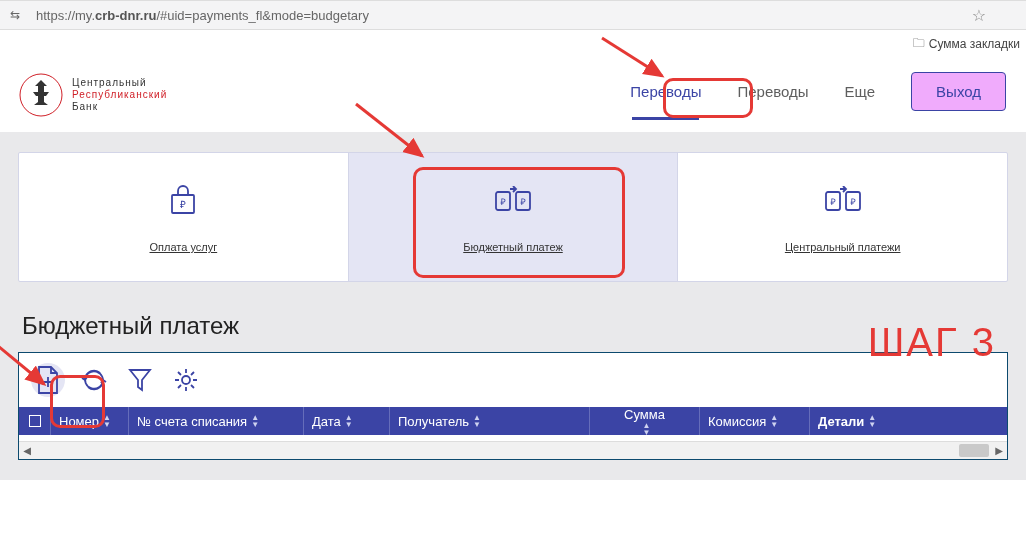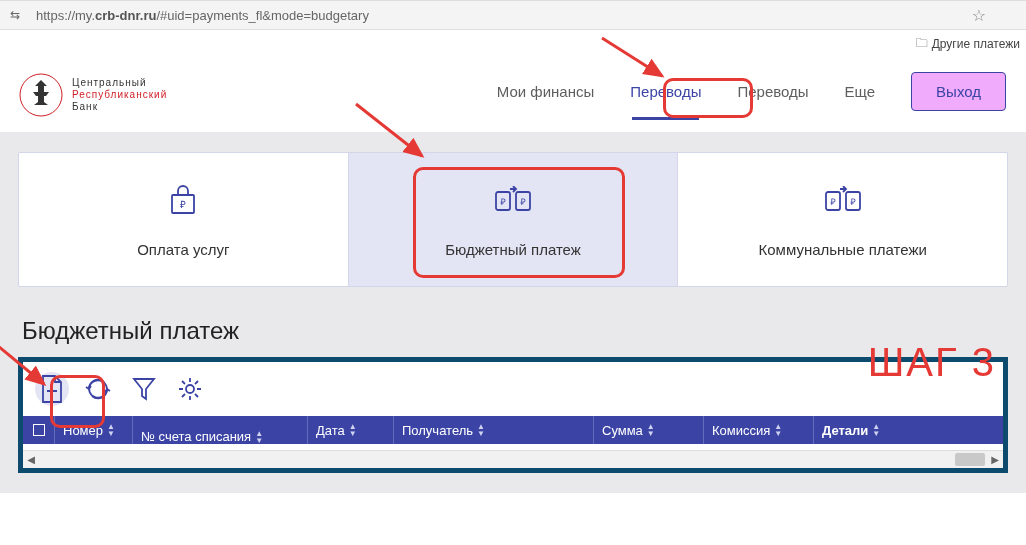--- a/index.html
+++ b/index.html
@@ -33,28 +33,28 @@
   .arrow svg { display:block; }
 
   
   .content-area { background: #e9e9eb; padding: 20px 18px; position:relative; }
 
   .tabs-box { background:#fff; display:flex; border-radius:2px; border:1px solid #d3d5e8; }
   .tab { flex:1; text-align:center; padding: 30px 10px 28px; border-right:1px solid #d3d5e8; position:relative; cursor:pointer; }
   .tab:last-child { border-right:none; }
   .tab.active { background:#e4e5f4; }
   .tab-icon { height: 36px; display:flex; align-items:center; justify-content:center; margin-bottom:22px; }
-  .tab-label { font-size:15px; color:#333; }
+  .tab-label { font-size:11px; color:#333;text-decoration:underline; }
 
   
   .section-title { font-size: 24px; margin: 30px 0 12px 4px; color:#222; }
-  .step-label { position:absolute; right:30px; top:208px; font-size:40px; font-weight:400; color:#e53935; letter-spacing:2px; }
-
-  
-  .list-box { background:#fff; border:5px solid #0c4a6e; }
+  .step-label { position:absolute; right:30px; top:188px; font-size:40px; font-weight:400; color:#e53935; letter-spacing:2px; }
+
+  
+  .list-box { background:#fff; border:1px solid #0c4a6e; }
   .toolbar { display:flex; align-items:center; gap:12px; padding: 10px 12px; }
   .tool-btn { width:34px; height:34px; display:flex; align-items:center; justify-content:center; cursor:pointer; }
   .tool-btn.active-bg { background:#e4e5f4; border-radius:50%; }
 
   
   .table-head { display:flex; background:#3b44a5; color:#fff; font-size:13px; height:28px; align-items:stretch; }
   .th { display:flex; align-items:center; padding:0 8px; border-right:1px solid #656dba; white-space:nowrap; }
   .th-check { width:32px; justify-content:center; }
   .sort-icons { margin-left:4px; font-size:8px; line-height:7px; color:#cfd3f0; }
   
@@ -74,40 +74,39 @@
 
 <div class="browser-bar">
   <div class="url-icon">⇆</div>
   <div class="url">
     <span>https://my.</span><strong>crb-dnr.ru</strong><span>/#uid=payments_fl&amp;mode=budgetary</span>
   </div>
   <div class="star">☆</div>
 </div>
 <div class="bookmarks-row">
   <span class="folder">🗀</span>
-  <span>Другие платежи</span>
+  <span>Сумма закладки</span>
 </div>
 
 <div class="header-wrap">
 <div class="header">
   <div class="logo">
     <div class="logo-eagle">
       <svg viewBox="0 0 46 46" width="46" height="46">
         <circle cx="23" cy="23" r="21" fill="none" stroke="#d02028" stroke-width="1"></circle>
         <path d="M23 8 l-6 6 h3 v6 h-5 l3 4 h2 v6 l-4 3 h14 l-4-3 v-6 h2 l3-4 h-5 v-6 h3 z" fill="#333"></path>
       </svg>
     </div>
     <div class="logo-text">
       <div>Центральный</div>
       <div style="color:#d02028;">Республиканский</div>
       <div>Банк</div>
     </div>
   </div>
   <div class="nav">
-    <div class="nav-item">Мои финансы</div>
     <div class="nav-item active">Переводы</div>
     <div class="nav-item">Переводы</div>
     <div class="nav-item">Еще</div>
     <button class="logout-btn">Выход</button>
   </div>
 </div>
 
 <div class="redbox" style="left:663px; top:20px; width:90px; height:40px;"></div>
 
 <div class="arrow" style="left:600px; top:-22px;">
@@ -151,21 +150,21 @@
     <div class="tab">
       <div class="tab-icon">
         <svg width="40" height="30" viewBox="0 0 40 30">
               <rect x="3" y="6" width="14" height="18" rx="2" fill="none" stroke="#3b44a5" stroke-width="1.8"></rect>
               <text x="10" y="19" text-anchor="middle" font-size="9" fill="#3b44a5">₽</text>
               <rect x="23" y="6" width="14" height="18" rx="2" fill="none" stroke="#3b44a5" stroke-width="1.8"></rect>
               <text x="30" y="19" text-anchor="middle" font-size="9" fill="#3b44a5">₽</text>
               <path d="M17 3 h6 M20 0 l3 3 -3 3" fill="none" stroke="#3b44a5" stroke-width="1.8"></path>
             </svg>
       </div>
-      <div class="tab-label">Коммунальные платежи</div>
+      <div class="tab-label">Центральный платежи</div>
     </div>
   </div>
 
   <div class="redbox" style="left:413px; top:35px; width:212px; height:111px;"></div>
 
   <div class="arrow" style="left:352px; top:-32px;">
     <svg width="90" height="70">
           <defs>
             <marker id="ah2" markerWidth="8" markerHeight="8" refX="6" refY="3" orient="auto">
               <path d="M0,0 L7,3 L0,6 Z" fill="#e53935"></path>
@@ -213,33 +212,33 @@
     <div class="redbox" style="left:50px; top:243px; width:55px; height:53px;"></div>
 
     <div class="table-head">
       <div class="th th-check">
             <div class="checkbox-box"></div>
           </div>
       <div class="th" style="width:78px;">
             <span>Номер</span>
             <span class="sort-icons">▲<br>▼</span>
           </div>
-      <div class="th" style="width:175px;align-items:flex-end;">
+      <div class="th" style="width:175px;">
             <span>№ счета списания</span>
             <span class="sort-icons">▲<br>▼</span>
           </div>
       <div class="th" style="width:86px;">
             <span>Дата</span>
             <span class="sort-icons">▲<br>▼</span>
           </div>
       <div class="th" style="width:200px;">
             <span>Получатель</span>
             <span class="sort-icons">▲<br>▼</span>
           </div>
-      <div class="th" style="width:110px;">
+      <div class="th" style="width:110px;flex-direction:column;">
             <span>Сумма</span>
             <span class="sort-icons">▲<br>▼</span>
           </div>
       <div class="th" style="width:110px;">
             <span>Комиссия</span>
             <span class="sort-icons">▲<br>▼</span>
           </div>
       <div class="th" style="flex:1; border-right:none;font-weight:bold;">
             <span>Детали</span>
             <span class="sort-icons">▲<br>▼</span>

